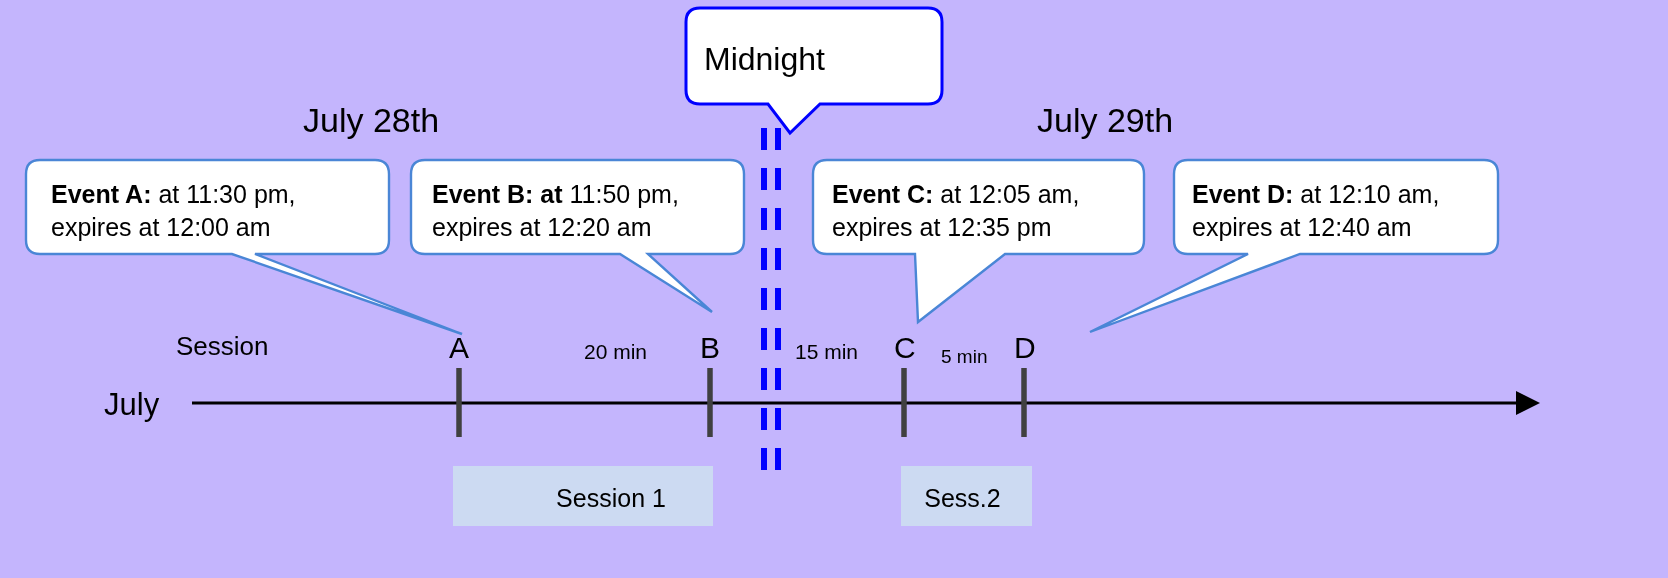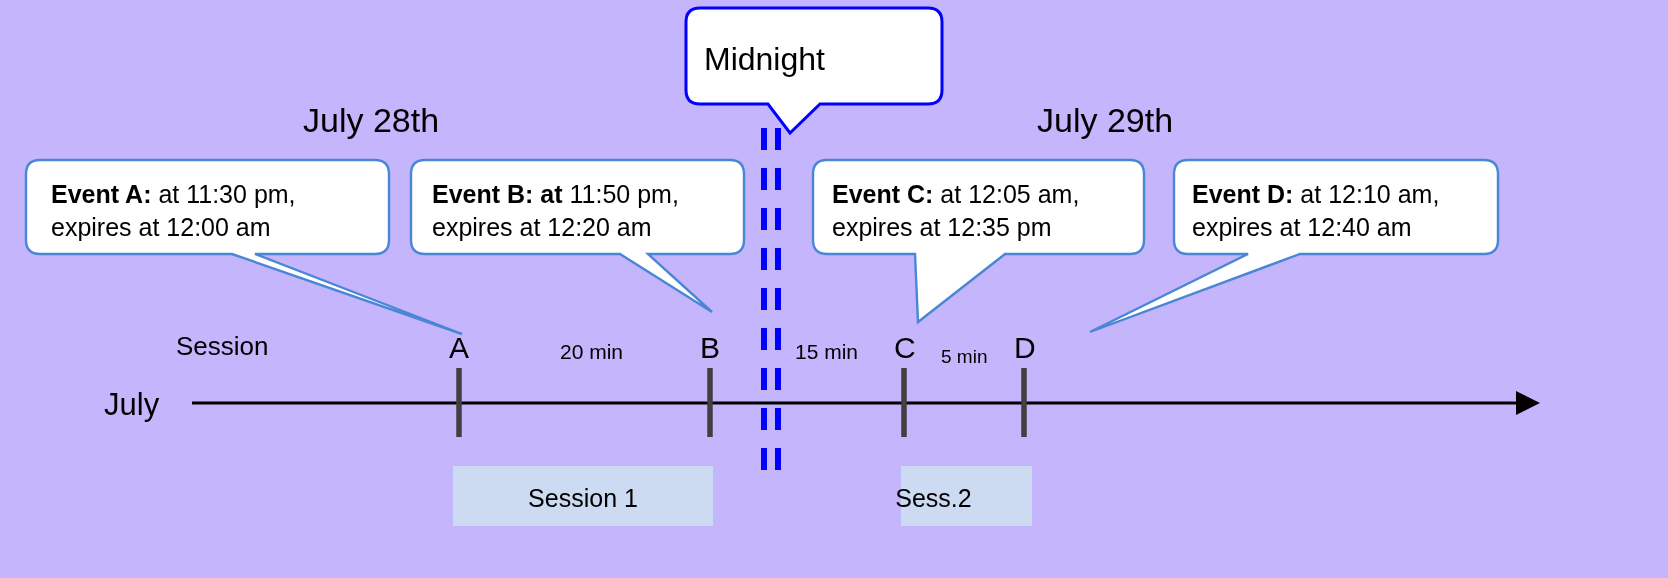--- a/index.html
+++ b/index.html
@@ -190,20 +190,20 @@
   </div>
 
   <div class="txt events-label" style="left:176px; top:331px;">Session</div>
   <div class="txt lane-label" style="left:104px; top:387px;">July</div>
 
   <div class="txt tick-letter" style="left:449px; top:330px;">A</div>
   <div class="txt tick-letter" style="left:700px; top:330px;">B</div>
   <div class="txt tick-letter" style="left:894px; top:330px;">C</div>
   <div class="txt tick-letter" style="left:1014px; top:330px;">D</div>
 
-  <div class="txt gap-label" style="left:560px; top:340px;">20 min</div>
+  <div class="txt gap-label" style="left:584px; top:340px;">20 min</div>
   <div class="txt gap-label" style="left:795px; top:340px;">15 min</div>
   <div class="txt gap-label small" style="left:941px; top:346px;">5 min</div>
 
-  <div class="session-text" style="left:453px; top:484px; width:260px;">Session 1</div>
-  <div class="session-text" style="left:872px; top:484px; width:123px;">Sess.2</div>
+  <div class="session-text" style="left:453px; top:484px; width:260px;padding-left:28px;">Session 1</div>
+  <div class="session-text" style="left:901px; top:484px; width:123px;">Sess.2</div>
 
 </div>
 
 </body></html>

